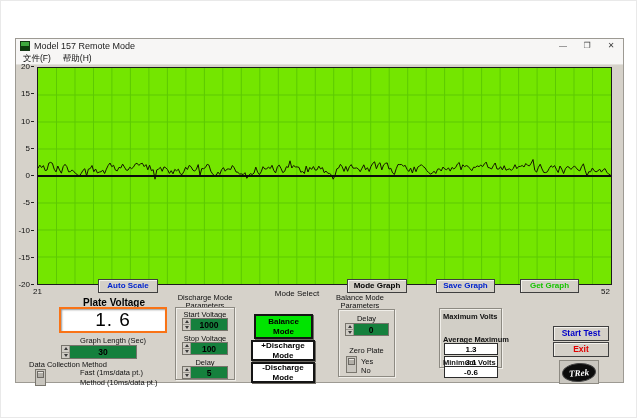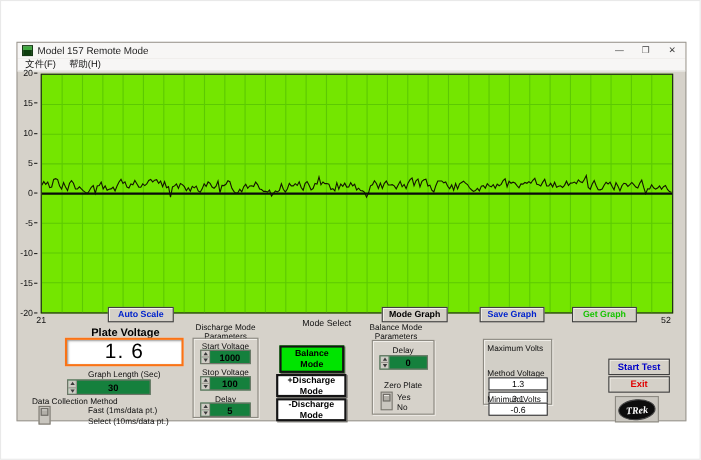--- a/index.html
+++ b/index.html
@@ -189,21 +189,21 @@
             <div class="tri-down"></div>
           </div>
       </div>
       <div class="spin-value">30</div>
     </div>
     <div class="lbl" style="left:13px; top:321px;">Data Collection Method</div>
     <div class="vslider" style="left:19px; top:330px; height:17px;">
       <div class="vthumb"></div>
     </div>
     <div class="lbl" style="left:64px; top:329px;">Fast (1ms/data pt.)</div>
-    <div class="lbl" style="left:64px; top:339px;">Select (10ms/data pt.)</div>
+    <div class="lbl" style="left:64px; top:339px;">Method (10ms/data pt.)</div>
 
     <div class="grouptitle" style="left:144px; top:254px; width:90px;">Discharge Mode</div>
     <div class="grouptitle" style="left:144px; top:262px; width:90px;">Parameters</div>
     <div class="groupbox" style="left:159px; top:268px; width:60px; height:73px;">
       <div class="lbl lbl-c" style="left:0; top:2px; width:100%;">Start Voltage</div>
       <div class="spinner" style="left:6px; top:10px; width:46px; height:13px;">
         <div class="spin-arrows">
           <div class="spin-arrow up">
               <div class="tri-up"></div>
             </div>
@@ -269,24 +269,24 @@
         <div class="spin-value">0</div>
       </div>
       <div class="lbl lbl-c" style="left:0; top:36px; width:100%;">Zero Plate</div>
       <div class="vslider" style="left:7px; top:46px; height:17px;">
         <div class="vthumb"></div>
       </div>
       <div class="lbl" style="left:22px; top:47px;">Yes</div>
       <div class="lbl" style="left:22px; top:56px;">No</div>
     </div>
 
-    <div class="groupbox" style="left:423px; top:269px; width:63px; height:60px; background:#d2cfc7;">
+    <div class="groupbox" style="left:423px; top:269px; width:63px; height:60px; background:#d2cfc7;font-weight:bold;">
       <div class="lbl" style="left:3px; top:3px;">Maximum Volts</div>
       <div class="stat-box" style="left:4px; top:11px; width:54px; height:12px;margin-top:36px;">3.1</div>
-      <div class="lbl" style="left:3px; top:26px;">Method Voltage</div>
+      <div class="lbl" style="left:3px; top:26px;">Average Maximum</div>
       <div class="stat-box" style="left:4px; top:34px; width:54px; height:12px;">1.3</div>
       <div class="lbl" style="left:3px; top:49px;">Minimum Volts</div>
       <div class="stat-box" style="left:4px; top:57px; width:54px; height:12px;">-0.6</div>
     </div>
 
     <div class="action-btn" style="left: 537px; top: 287px; width: 56px; height: 15px; color: rgb(0, 0, 200);">Start Test</div>
     <div class="action-btn" style="left: 537px; top: 303px; width: 56px; height: 15px; color: rgb(224, 0, 0);">Exit</div>
     <div class="trek-base" style="left:543px; top:321px; width:40px; height:24px;">
       <div class="trek-oval">
         <span class="trek-text">TRek</span>

